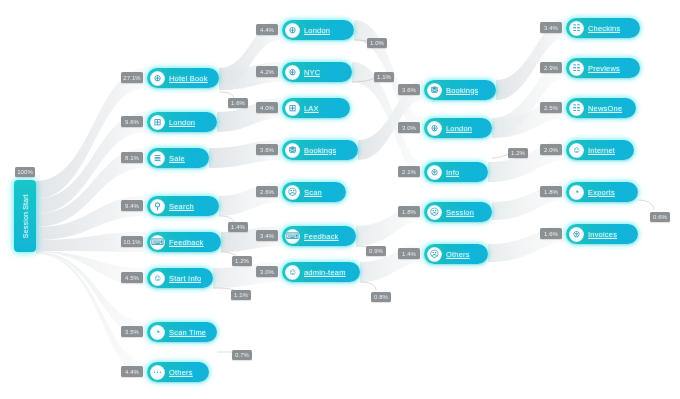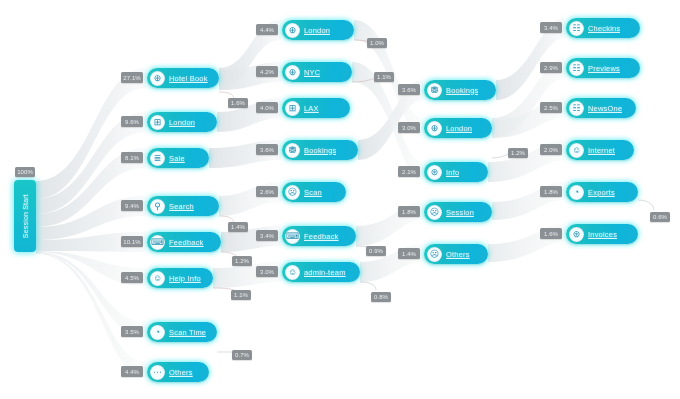--- a/index.html
+++ b/index.html
@@ -159,21 +159,21 @@
       <div class="node" style="left: 147px; top: 196px; width: 72px; height: 20px;">
         <span class="ico">⚲</span>
         <span class="lbl">Search</span>
       </div>
       <div class="node" style="left: 147px; top: 232px; width: 74px; height: 20px;">
         <span class="ico">⌨</span>
         <span class="lbl">Feedback</span>
       </div>
       <div class="node" style="left: 147px; top: 268px; width: 66px; height: 20px;">
         <span class="ico">☺</span>
-        <span class="lbl">Help Info</span>
+        <span class="lbl">Start Info</span>
       </div>
       <div class="node" style="left: 147px; top: 322px; width: 70px; height: 20px;">
         <span class="ico">◔</span>
         <span class="lbl">Scan Time</span>
       </div>
       <div class="node" style="left: 147px; top: 362px; width: 62px; height: 20px;">
         <span class="ico">⋯</span>
         <span class="lbl">Others</span>
       </div>
       <div class="node" style="left: 282px; top: 20px; width: 72px; height: 20px;">

